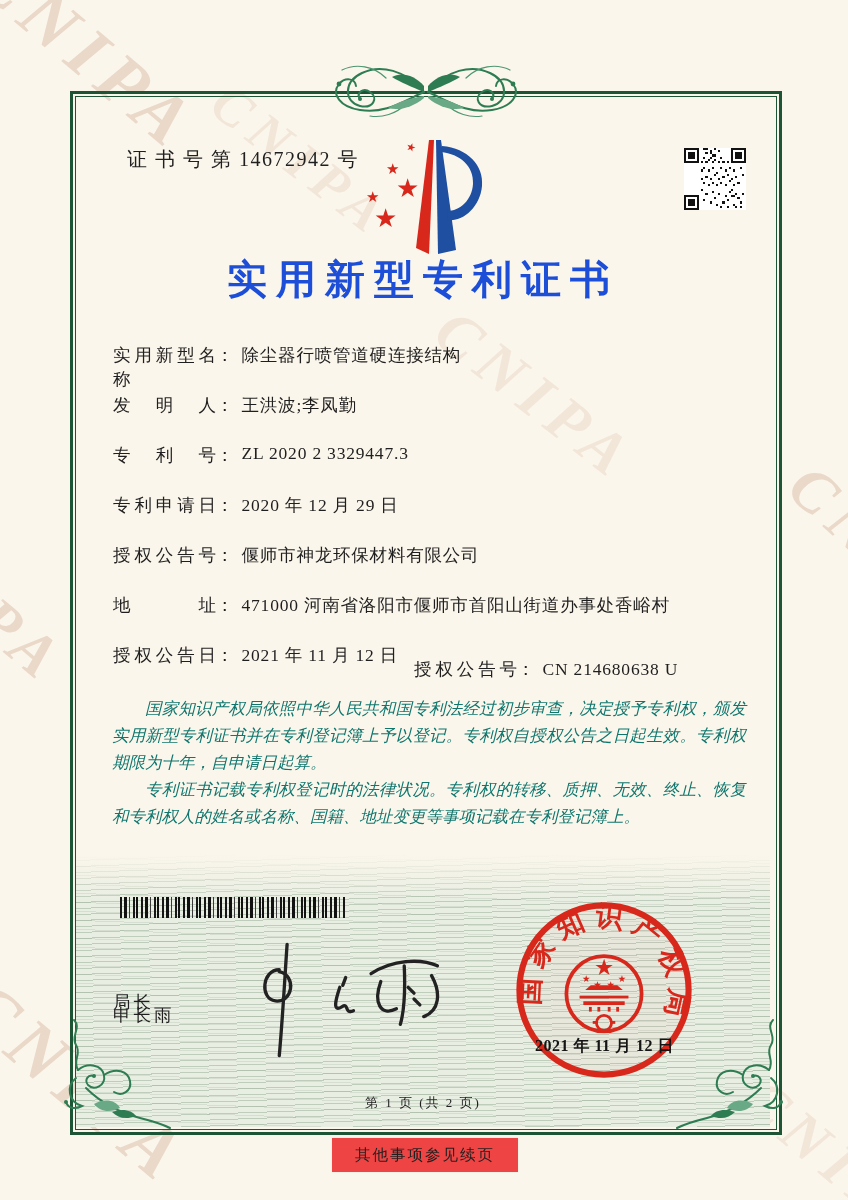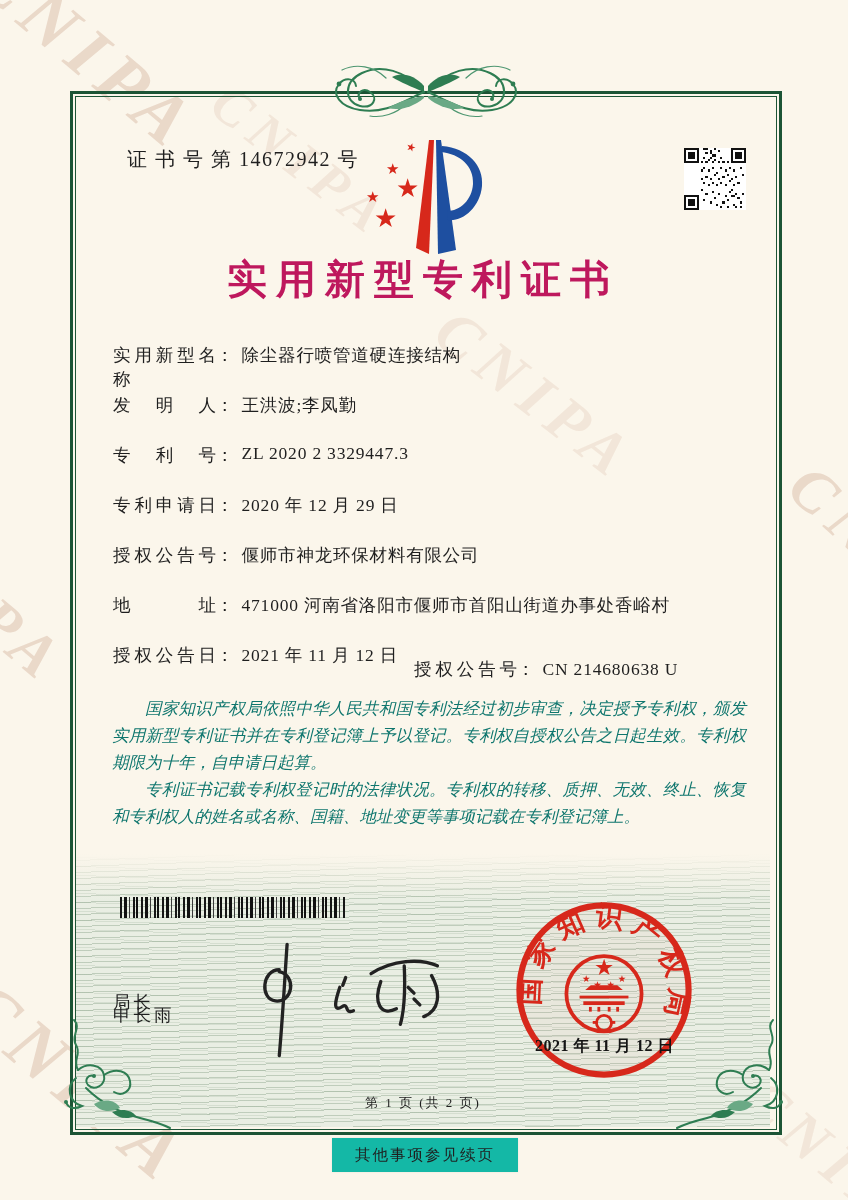--- a/index.html
+++ b/index.html
@@ -16,21 +16,21 @@
   
   .wave{position:absolute;left:76px;top:854px;width:694px;height:273px;z-index:1;
         background-color:#e9eee3;
         background-image:repeating-linear-gradient(178deg, rgba(122,150,122,0.38) 0 1px, rgba(0,0,0,0) 1px 6px),
                          repeating-linear-gradient(182deg, rgba(122,150,122,0.18) 0 1px, rgba(0,0,0,0) 1px 9px);}
   .wave::before{content:"";position:absolute;left:0;right:0;top:0;height:46px;
         background:linear-gradient(#fbf6eb, rgba(251,246,235,0));}
   .z{position:absolute;z-index:3;}
   .cert-no{left:127px;top:146px;font-size:20px;letter-spacing:1.5px;}
   .title{left:70px;top:252px;width:706px;text-align:center;font-size:40px;font-weight:bold;
-         letter-spacing:9px;color:#be185d;}
+         letter-spacing:9px;color:#1d4ed8;}
   
   .logo{left:352px;top:138px;width:140px;height:122px;}
   .logo .st{position:absolute;color:#d7281b;line-height:1;}
   
   .fields{left:113px;top:343px;width:650px;}
   .frow{height:50px;display:flex;font-size:17.5px;}
   .frow.grant{height:52px;}
   .flabel{display:inline-block;width:103px;text-align:justify;text-align-last:justify;}
   .fcolon{margin:0 2px 0 0;}
   .fvalue{margin-left:6px;letter-spacing:0.8px;}
@@ -47,21 +47,21 @@
   .signer-title{left:113px;top:990px;font-size:17.5px;letter-spacing:3px;}
   .signer-name{left:113px;top:1003px;font-size:17.5px;letter-spacing:3px;}
   .signature{left:250px;top:936px;width:205px;height:128px;}
   .sig-stroke{fill:none;stroke:#222;stroke-width:3.4;stroke-linecap:round;stroke-linejoin:round;}
   
   .seal{left:510px;top:896px;width:188px;height:188px;z-index:4;}
   .seal-date{left:522px;top:1036px;width:165px;text-align:center;font-size:16px;font-weight:bold;
              color:#141414;letter-spacing:0.5px;z-index:5;}
   
   .page-num{left:70px;top:1094px;width:706px;text-align:center;font-size:13px;letter-spacing:2px;}
-  .note-box{left:332px;top:1138px;width:186px;height:34px;background:#14b8a6;
+  .note-box{left:332px;top:1138px;width:186px;height:34px;background:#ef4444;
             display:flex;align-items:center;justify-content:center;font-size:15.5px;
             letter-spacing:2px;box-shadow:0 0 2px rgba(0,0,0,0.08);}
   
   .fo{fill:none;stroke:#2e7d52;stroke-width:2;stroke-linecap:round;}
   .fo.thin{stroke-width:1.2;stroke:#4d9670;}
   .ff{fill:#2e7d52;}
   .ff.light{fill:#6aa985;}
   .fd{fill:#2e7d52;}
   .top-flourish{left:286px;top:56px;width:280px;height:70px;z-index:3;}
   .corner{width:115px;height:118px;z-index:3;}

